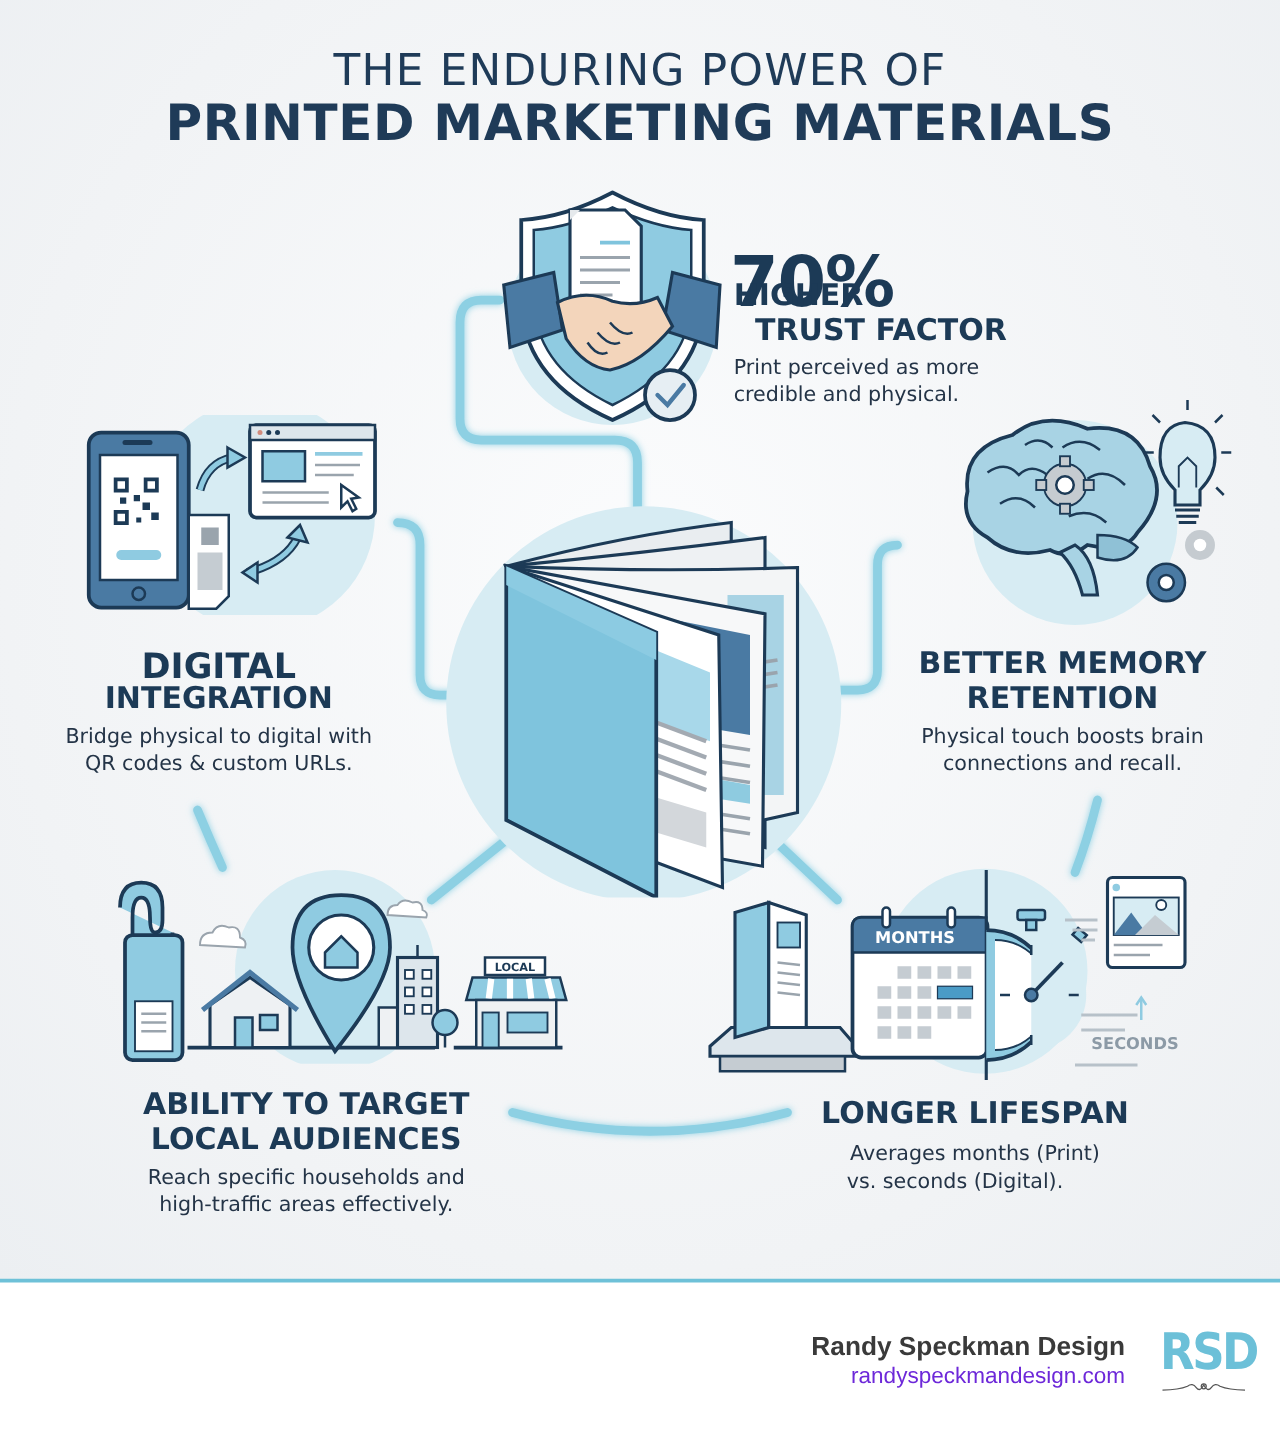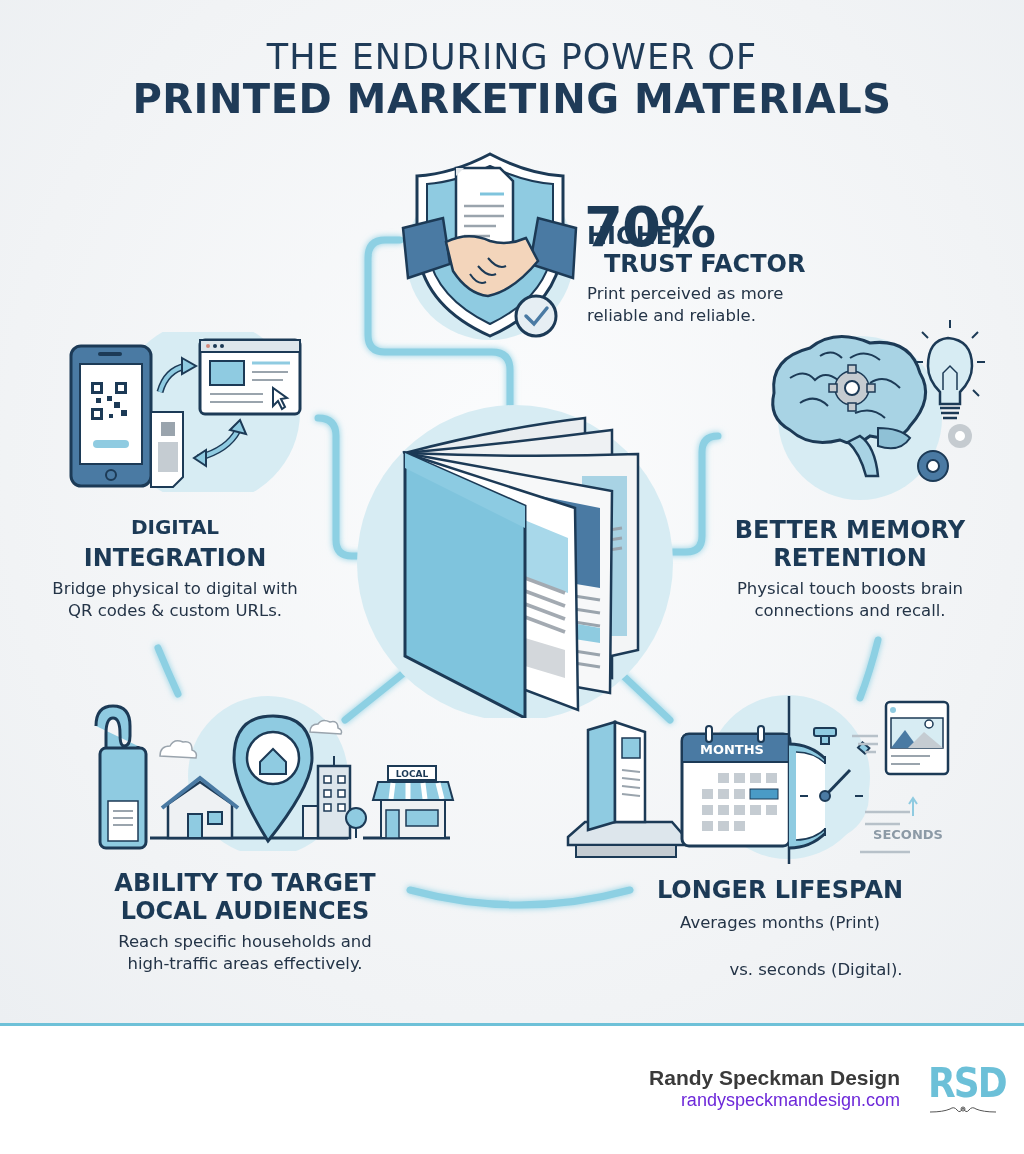--- a/index.html
+++ b/index.html
@@ -135,21 +135,21 @@
       </g>
 
     <circle cx="138" cy="170" r="20" fill="#e6eef3" stroke="#1c3a56" stroke-width="3"></circle>
     <path d="M128 170 L136 178 L149 162" fill="none" stroke="#4a7aa3" stroke-width="3.5" stroke-linecap="round"></path>
   </svg>
 
   <div class="big-stat">70%</div>
   <div class="heading" style="left:587px; top:222px; font-size:24px; text-align:left;">HIGHER</div>
   <div class="heading" style="left:587px; top:250px; font-size:24px; text-align:left;margin-left:17px;">TRUST FACTOR</div>
   <div class="desc" style="left:587px; top:283px; text-align:left;">Print perceived as more</div>
-  <div class="desc" style="left:587px; top:305px; text-align:left;">reliable and reliable.</div>
+  <div class="desc" style="left:587px; top:305px; text-align:left;">credible and physical.</div>
 
   <svg class="icon" style="left:68px; top:332px;" width="240" height="160" viewBox="0 0 240 160">
     <circle cx="140" cy="80" r="92" fill="#d7ecf3"></circle>
 
     <rect x="3" y="14" width="80" height="140" rx="10" fill="#4a7aa3" stroke="#1c3a56" stroke-width="3"></rect>
     <rect x="12" y="32" width="62" height="100" fill="#ffffff" stroke="#1c3a56" stroke-width="2"></rect>
     <rect x="30" y="20" width="24" height="4" rx="2" fill="#1c3a56"></rect>
     <circle cx="43" cy="143" r="5" fill="none" stroke="#1c3a56" stroke-width="2"></circle>
     <g fill="#1c3a56">
       <rect x="23" y="50" width="12" height="12"></rect>
@@ -189,21 +189,21 @@
 
     <path d="M92 60 Q98 38 118 34" fill="none" stroke="#1c3a56" stroke-width="7"></path>
     <path d="M92 60 Q98 38 118 34" fill="none" stroke="#8fcbe1" stroke-width="4"></path>
     <path d="M114 26 L128 34 L114 42 Z" fill="#8fcbe1" stroke="#1c3a56" stroke-width="2"></path>
     <path d="M130 126 Q160 118 170 98" fill="none" stroke="#1c3a56" stroke-width="7"></path>
     <path d="M130 126 Q160 118 170 98" fill="none" stroke="#8fcbe1" stroke-width="4"></path>
     <path d="M162 98 L172 88 L178 102 Z" fill="#8fcbe1" stroke="#1c3a56" stroke-width="2"></path>
     <path d="M138 118 L126 126 L138 134 Z" fill="#8fcbe1" stroke="#1c3a56" stroke-width="2"></path>
   </svg>
 
-  <div class="heading" style="left:60px; top:516px; width:230px; font-size:20px;">DIGITAL</div>
+  <div class="heading" style="left:60px; top:516px; width:230px; font-size:28px;">DIGITAL</div>
   <div class="heading" style="left:60px; top:544px; width:230px; font-size:24px;">INTEGRATION</div>
   <div class="desc" style="left:30px; top:578px; width:290px;">Bridge physical to digital with</div>
   <div class="desc" style="left:30px; top:600px; width:290px;">QR codes &amp; custom URLs.</div>
 
   <svg class="icon" style="left:760px; top:318px;" width="230" height="185" viewBox="0 0 230 185">
     <circle cx="100" cy="100" r="82" fill="#d7ecf3"></circle>
     <path d="M14 75 Q10 40 50 30 Q75 10 110 25 Q150 20 160 55 Q175 80 150 108 Q140 125 110 118 Q95 130 80 122 Q50 130 30 112 Q8 100 14 75 Z" fill="#a8d3e4" stroke="#1c3a56" stroke-width="3"></path>
     <g fill="none" stroke="#1c3a56" stroke-width="2">
       <path d="M30 60 Q45 50 55 62 Q65 52 78 62"></path>
         <path d="M40 85 Q55 75 68 88"></path>
@@ -391,21 +391,21 @@
         <line x1="305" y1="142" x2="340" y2="142"></line>
         <line x1="300" y1="170" x2="350" y2="170"></line>
       </g>
     <line x1="353" y1="134" x2="353" y2="118" stroke="#8fcbe1" stroke-width="2"></line>
     <path d="M349 122 L353 116 L357 122" fill="none" stroke="#8fcbe1" stroke-width="2"></path>
     <text x="348" y="157" text-anchor="middle" font-family="DejaVu Sans, sans-serif" font-size="13" font-weight="bold" fill="#8c9aa6">SECONDS</text>
   </svg>
 
   <div class="heading" style="left:630px; top:876px; width:300px; font-size:24px;">LONGER LIFESPAN</div>
   <div class="desc" style="left:630px; top:912px; width:300px;">Averages months (Print)</div>
-  <div class="desc" style="left:666px; top:934px; width:300px;margin-top:25px;">vs. seconds (Digital).</div>
+  <div class="desc" style="left:614px; top:934px; width:300px;">vs. seconds (Digital).</div>
 
 </div>
 
 <div class="divider"></div>
 
 <div class="footer-name">Randy Speckman Design</div>
 <div class="footer-url">randyspeckmandesign.com</div>
 <div class="logo">
   <span class="logo-text">RSD</span>
   <svg width="70" height="14" viewBox="0 0 70 14">

